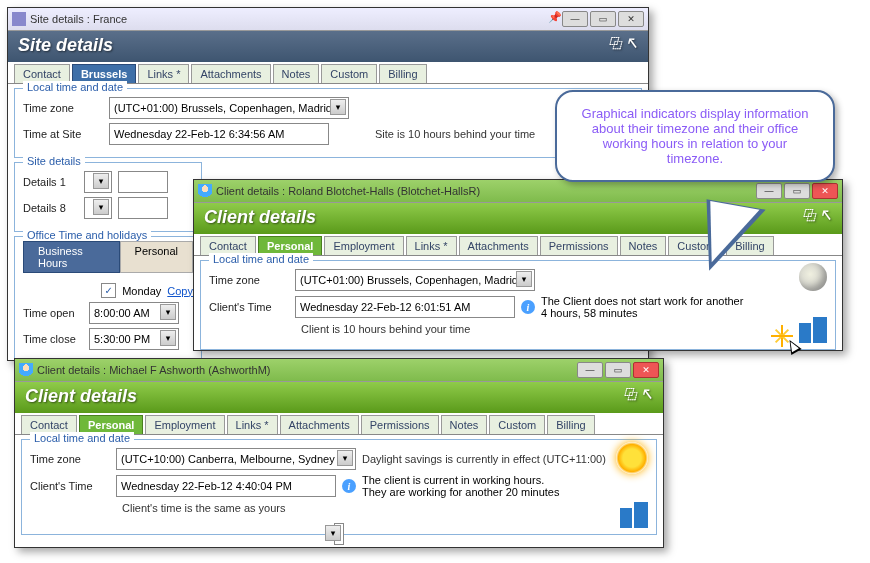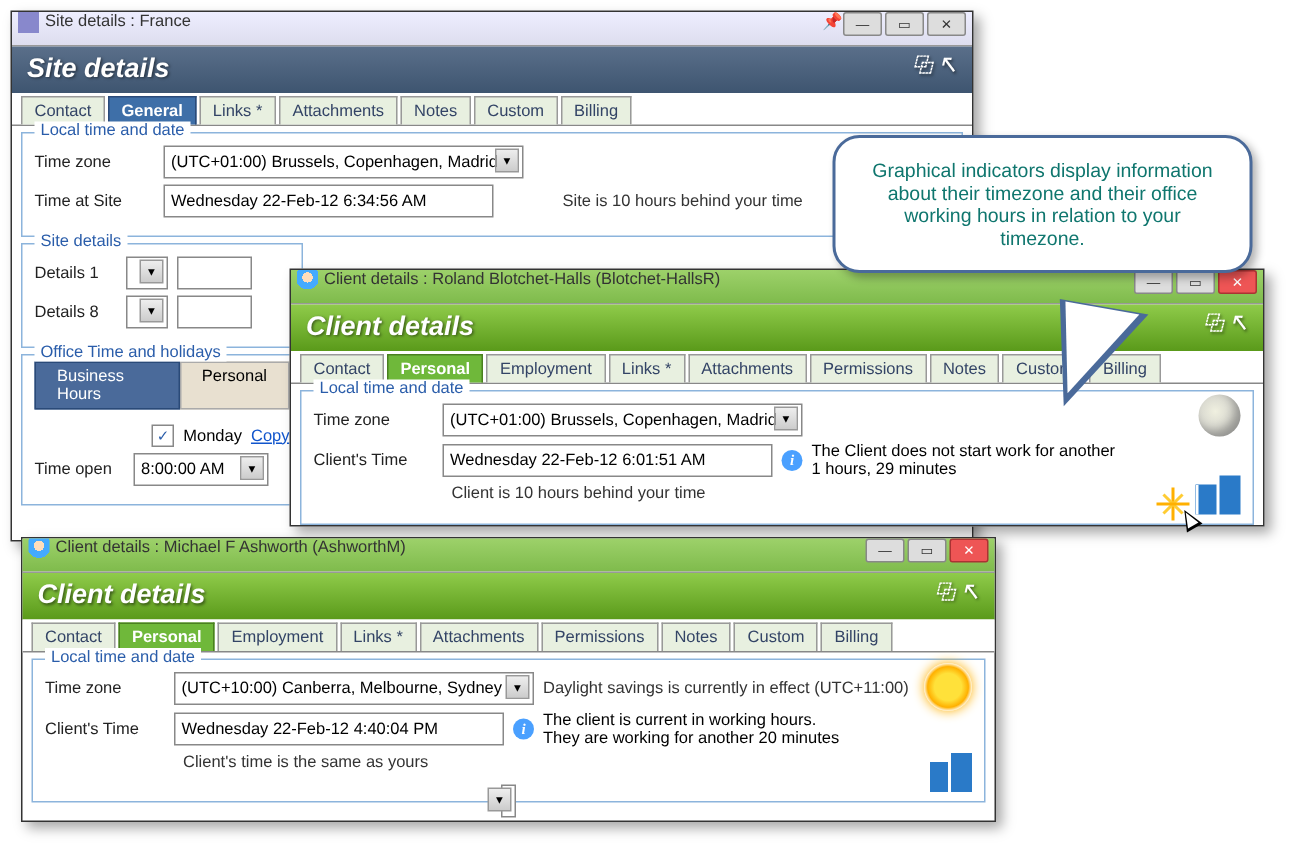--- a/index.html
+++ b/index.html
@@ -1,17 +1,17 @@
 <!DOCTYPE html>
 <html><head>
 <meta charset="utf-8">
 <style>
 body{margin:0;padding:10px;font-family:Tahoma,Arial,sans-serif;font-size:11px;background:#fff;position:relative;width:870px;height:563px;overflow:hidden}
 .window{position:absolute;border:1px solid #333;background:#fff;box-shadow:4px 4px 8px rgba(0,0,0,0.35)}
-.titlebar{height:22px;background:linear-gradient(#eef,#dde);border-bottom:1px solid #999;display:flex;align-items:flex-start;padding:0 4px;font-size:11px;color:#333}
+.titlebar{height:22px;background:linear-gradient(#eef,#dde);border-bottom:1px solid #999;display:flex;align-items:center;padding:0 4px;font-size:11px;color:#333}
 .titlebar.green{background:linear-gradient(#9dd16a,#7fbb4c)}
 .titlebar-icon{width:14px;height:14px;margin-right:4px;display:inline-block;position:relative}
 .person-icon{background:radial-gradient(circle at 50% 35%,#fdb 30%,#4af 30% 70%,transparent 70%)}
 .titlebar-btns{margin-left:auto;display:flex;gap:2px}
 .winbtn{width:24px;height:14px;border:1px solid #888;background:#ddd;border-radius:2px;display:flex;align-items:center;justify-content:center;font-size:9px}
 .winbtn.close{background:#e55;color:#fff;border-color:#a33}
 .header{background:linear-gradient(#5a6f8a,#3e5570);color:#fff;font-size:18px;font-weight:bold;font-style:italic;padding:4px 10px 6px;text-shadow:1px 1px 2px rgba(0,0,0,0.5)}
 .header.green{background:linear-gradient(#8fcb4a,#5a9a1a)}
 .header-icons{float:right;font-size:13px}
 .tabs{display:flex;background:#fff;padding:2px 6px 0;border-bottom:1px solid #888}
@@ -35,21 +35,21 @@
 .building::before{content:"";position:absolute;left:0;top:8px;width:14px;height:20px;background:#2a7ac8;box-shadow:2px 0 0 #fff inset}
 .building::after{content:"";position:absolute;right:0;top:2px;width:14px;height:26px;background:#2a7ac8}
 .sun{width:32px;height:32px;border-radius:50%;background:radial-gradient(circle,#ffe13a 40%,#ffb000 60%,transparent 72%);box-shadow:0 0 8px #ffb000}
 .spark{position:absolute;width:22px;height:22px}
 .spark::before,.spark::after{content:"";position:absolute;left:50%;top:50%;width:2px;height:22px;background:#ffb000;transform:translate(-50%,-50%) rotate(0deg)}
 .spark::after{transform:translate(-50%,-50%) rotate(90deg)}
 .spark .d1,.spark .d2{position:absolute;left:50%;top:50%;width:2px;height:18px;background:#ffcc33}
 .spark .d1{transform:translate(-50%,-50%) rotate(45deg)}
 .spark .d2{transform:translate(-50%,-50%) rotate(-45deg)}
 .info{width:14px;height:14px;border-radius:50%;background:#4aa0ff;color:#fff;display:inline-flex;align-items:center;justify-content:center;font-style:italic;font-family:Georgia,serif;font-size:10px;font-weight:bold}
-.callout{position:absolute;background:#fff;border:2px solid #4a6a9a;border-radius:18px;padding:14px 18px;text-align:center;font-size:13px;color:#0f766e;box-shadow:3px 3px 6px rgba(0,0,0,0.3);width:240px}
+.callout{position:absolute;background:#fff;border:2px solid #4a6a9a;border-radius:18px;padding:14px 18px;text-align:center;font-size:13px;color:#8b5cf6;box-shadow:3px 3px 6px rgba(0,0,0,0.3);width:240px}
 .callout-tail{position:absolute;width:0;height:0;border-left:15px solid transparent;border-right:45px solid transparent;border-top:70px solid #4a6a9a}
 .callout-tail::after{content:"";position:absolute;left:-11px;top:-69px;width:0;height:0;border-left:12px solid transparent;border-right:38px solid transparent;border-top:60px solid #fff}
 .cursor-arrow{position:absolute;width:0;height:0;border-left:6px solid transparent;border-right:6px solid transparent;border-bottom:14px solid #000;transform:rotate(-30deg)}
 .cursor-arrow::after{content:"";position:absolute;left:-4px;top:2px;border-left:4px solid transparent;border-right:4px solid transparent;border-bottom:10px solid #fff}
 .pin{width:12px;height:12px;display:inline-block;font-size:11px}
 </style>
 </head>
 <body>
 
 <div class="window" style="left:7px;top:7px;width:640px;height:352px">
@@ -65,21 +65,21 @@
   </div>
   <div class="header">
     <span>Site details</span>
     <span class="header-icons">
       <span>⿻</span>
       <span>↖</span>
     </span>
   </div>
   <div class="tabs">
     <div class="tab">Contact</div>
-    <div class="tab active-blue">General</div>
+    <div class="tab active-blue">Brussels</div>
     <div class="tab">Links *</div>
     <div class="tab">Attachments</div>
     <div class="tab">Notes</div>
     <div class="tab">Custom</div>
     <div class="tab">Billing</div>
   </div>
 
   <div class="fieldset">
     <div class="legend">Local time and date</div>
     <div class="row">
@@ -119,20 +119,26 @@
     </div>
     <div class="row" style="margin-top:10px;justify-content:flex-end">
       <span class="checkbox">✓</span>
       <span>Monday</span>
       <a class="link">Copy</a>
     </div>
     <div class="row">
       <div class="label" style="width:60px">Time open</div>
       <div class="field combo" style="width:80px">
           <span>8:00:00 AM</span>
+        </div>
+    </div>
+    <div class="row">
+      <div class="label" style="width:60px">Time close</div>
+      <div class="field combo" style="width:80px">
+          <span>5:30:00 PM</span>
         </div>
     </div>
   </div>
 </div>
 
 <div class="window" style="left:193px;top:179px;width:648px;height:170px">
   <div class="titlebar green">
     <span class="titlebar-icon person-icon"></span>
     <span>Client details : Roland Blotchet-Halls  (Blotchet-HallsR)</span>
     <div class="titlebar-btns">
@@ -166,21 +172,21 @@
       <div style="position:absolute;right:8px;top:2px" class="moon"></div>
     </div>
     <div class="row">
       <div class="label">Client's Time</div>
       <div class="field" style="width:210px">
           <span>Wednesday 22-Feb-12 6:01:51 AM</span>
         </div>
       <span class="info">i</span>
       <div style="font-size:11px">
         <span>The Client does not start work for another</span><br>
-        <span>1 hours, 29 minutes</span>
+        <span>4 hours, 58 minutes</span>
       </div>
       <div style="position:absolute;right:8px;bottom:4px" class="building"></div>
     </div>
     <div class="row">
         <div style="width:86px"></div>
         <div class="note">Client is 10 hours behind your time</div>
       </div>
     <div class="spark" style="position:absolute;right:42px;bottom:2px">
         <span class="d1"></span>
         <span class="d2"></span>

